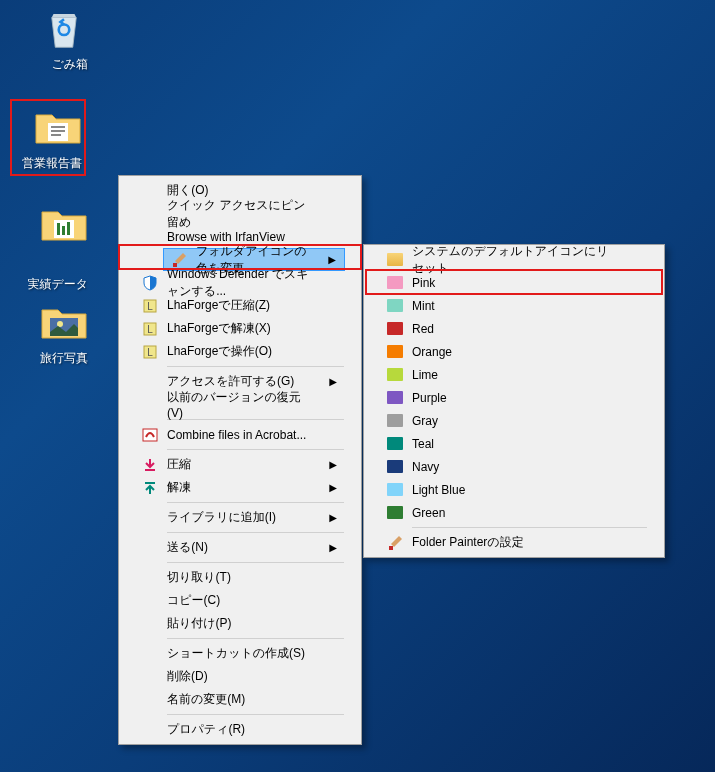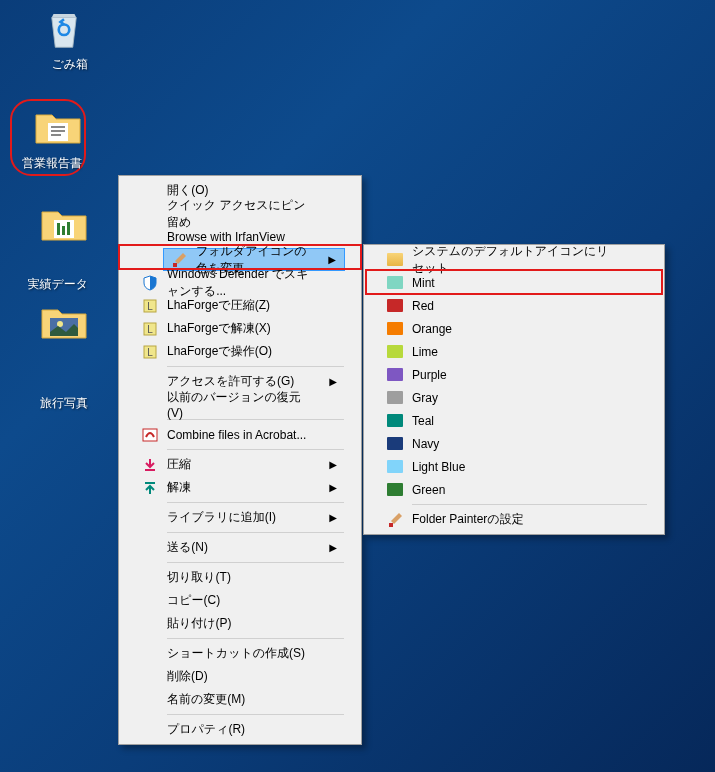--- a/index.html
+++ b/index.html
@@ -108,21 +108,21 @@
     <svg viewBox="0 0 48 52">
         <path d="M10 14 L38 14 L34 48 L14 48 Z" fill="#d9e6ef" stroke="#a7b8c4"></path>
         <path d="M12 10 L36 10 L38 14 L10 14 Z" fill="#c8d6e0"></path>
         <path d="M24 22 a6 6 0 1 1 0 12 a6 6 0 1 1 0 -12" fill="none" stroke="#1e88e5" stroke-width="3"></path>
         <path d="M24 22 l-4 -3 l4 -3" fill="none" stroke="#1e88e5" stroke-width="3"></path>
       </svg>
   </div>
   <div class="icon-label">ごみ箱</div>
 </div>
 
-<div class="desktop-icon selected-box" style="left:10px; top:99px;border-radius:21px;">
+<div class="desktop-icon selected-box" style="left:10px; top:99px;">
   <div class="icon-img">
     <svg class="folder-svg" viewBox="0 0 48 40">
         <path d="M2 8 L18 8 L22 12 L46 12 L46 36 L2 36 Z" fill="#f8d478" stroke="#d9a93a"></path>
         <rect x="14" y="16" width="20" height="18" fill="#fff"></rect>
         <rect x="17" y="19" width="14" height="2" fill="#888"></rect>
         <rect x="17" y="23" width="14" height="2" fill="#888"></rect>
         <rect x="17" y="27" width="10" height="2" fill="#888"></rect>
       </svg>
   </div>
   <div class="icon-label">営業報告書</div>
@@ -134,21 +134,21 @@
         <path d="M2 8 L18 8 L22 12 L46 12 L46 36 L2 36 Z" fill="#f8d478" stroke="#d9a93a"></path>
         <rect x="14" y="16" width="20" height="18" fill="#fff"></rect>
         <rect x="17" y="19" width="3" height="12" fill="#2e7d32"></rect>
         <rect x="22" y="22" width="3" height="9" fill="#2e7d32"></rect>
         <rect x="27" y="18" width="3" height="13" fill="#2e7d32"></rect>
       </svg>
   </div>
   <div class="icon-label">実績データ</div>
 </div>
 
-<div class="desktop-icon" style="left:12px; top:298px;gap:45px;">
+<div class="desktop-icon" style="left:12px; top:298px;">
   <div class="icon-img">
     <svg class="folder-svg" viewBox="0 0 48 40">
         <path d="M2 8 L18 8 L22 12 L46 12 L46 36 L2 36 Z" fill="#f8d478" stroke="#d9a93a"></path>
         <rect x="10" y="16" width="28" height="18" fill="#4a6fa5"></rect>
         <circle cx="20" cy="22" r="3" fill="#f0e68c"></circle>
         <path d="M10 30 L18 24 L26 30 L34 22 L38 26 L38 34 L10 34 Z" fill="#2e5a3e"></path>
       </svg>
   </div>
   <div class="icon-label">旅行写真</div>
 </div>
@@ -300,20 +300,26 @@
 
 <div class="context-menu menu2" id="menu2">
     <div class="menu-item">
       <span class="mi-icon">
         <div class="color-swatch" style="background: linear-gradient(rgb(248, 212, 120), rgb(232, 181, 69));"></div>
       </span>
       <span>システムのデフォルトアイコンにリセット</span>
     </div>
     <div class="menu-item">
       <span class="mi-icon">
+        <div class="color-swatch" style="background: rgb(244, 154, 193);"></div>
+      </span>
+      <span>Pink</span>
+    </div>
+    <div class="menu-item">
+      <span class="mi-icon">
         <div class="color-swatch" style="background: rgb(127, 214, 194);"></div>
       </span>
       <span>Mint</span>
     </div>
     <div class="menu-item">
       <span class="mi-icon">
         <div class="color-swatch" style="background: rgb(198, 40, 40);"></div>
       </span>
       <span>Red</span>
     </div>

